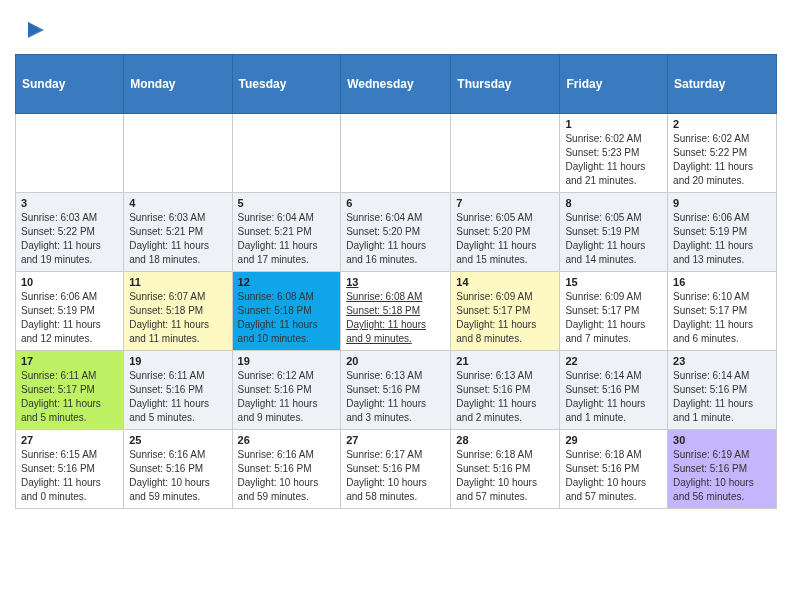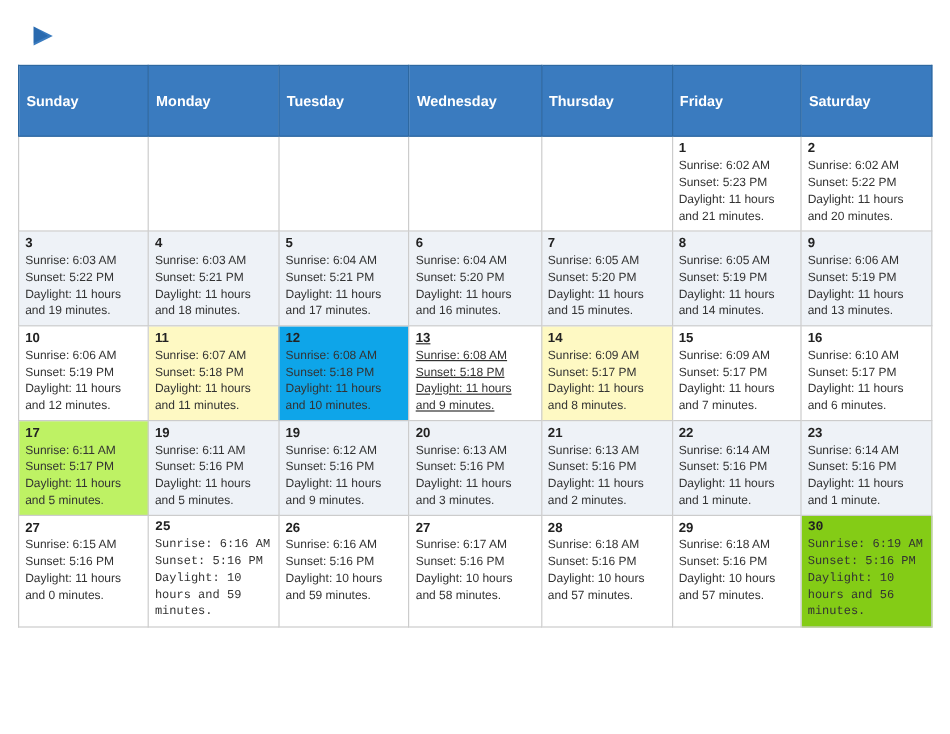--- a/index.html
+++ b/index.html
@@ -234,40 +234,40 @@
           <td style="background: rgb(238, 242, 247);">
             <span class="day-num">23</span>
             <div class="day-info"><span>Sunrise: 6:14 AM</span><br><span>Sunset: 5:16 PM</span><br><span>Daylight: 11 hours and 1 minute.</span></div>
           </td>
         </tr>
         <tr>
           <td style="background: rgb(255, 255, 255);">
             <span class="day-num">27</span>
             <div class="day-info"><span>Sunrise: 6:15 AM</span><br><span>Sunset: 5:16 PM</span><br><span>Daylight: 11 hours and 0 minutes.</span></div>
           </td>
-          <td style="background: rgb(255, 255, 255); font-family: Liberation Mono, monospace;">
+          <td style="background: rgb(255, 255, 255);">
             <span class="day-num">25</span>
             <div class="day-info"><span>Sunrise: 6:16 AM</span><br><span>Sunset: 5:16 PM</span><br><span>Daylight: 10 hours and 59 minutes.</span></div>
           </td>
           <td style="background: rgb(255, 255, 255);">
             <span class="day-num">26</span>
             <div class="day-info"><span>Sunrise: 6:16 AM</span><br><span>Sunset: 5:16 PM</span><br><span>Daylight: 10 hours and 59 minutes.</span></div>
           </td>
           <td style="background: rgb(255, 255, 255);">
             <span class="day-num">27</span>
             <div class="day-info"><span>Sunrise: 6:17 AM</span><br><span>Sunset: 5:16 PM</span><br><span>Daylight: 10 hours and 58 minutes.</span></div>
           </td>
           <td style="background: rgb(255, 255, 255);">
             <span class="day-num">28</span>
             <div class="day-info"><span>Sunrise: 6:18 AM</span><br><span>Sunset: 5:16 PM</span><br><span>Daylight: 10 hours and 57 minutes.</span></div>
           </td>
           <td style="background: rgb(255, 255, 255);">
             <span class="day-num">29</span>
             <div class="day-info"><span>Sunrise: 6:18 AM</span><br><span>Sunset: 5:16 PM</span><br><span>Daylight: 10 hours and 57 minutes.</span></div>
           </td>
-          <td style="background: #84cc16; font-family: Liberation Mono, monospace;">
+          <td style="background: #c4b5fd;">
             <span class="day-num">30</span>
             <div class="day-info"><span>Sunrise: 6:19 AM</span><br><span>Sunset: 5:16 PM</span><br><span>Daylight: 10 hours and 56 minutes.</span></div>
           </td>
         </tr>
       </tbody>
   </table>
 </div>
 
 </body></html>

